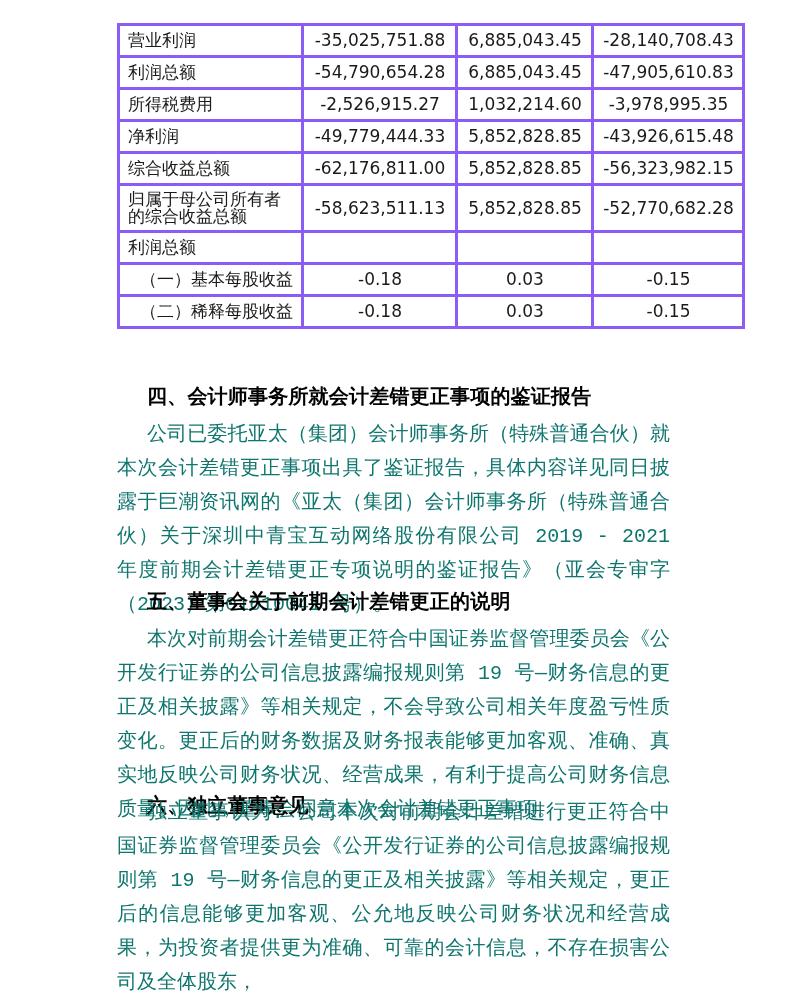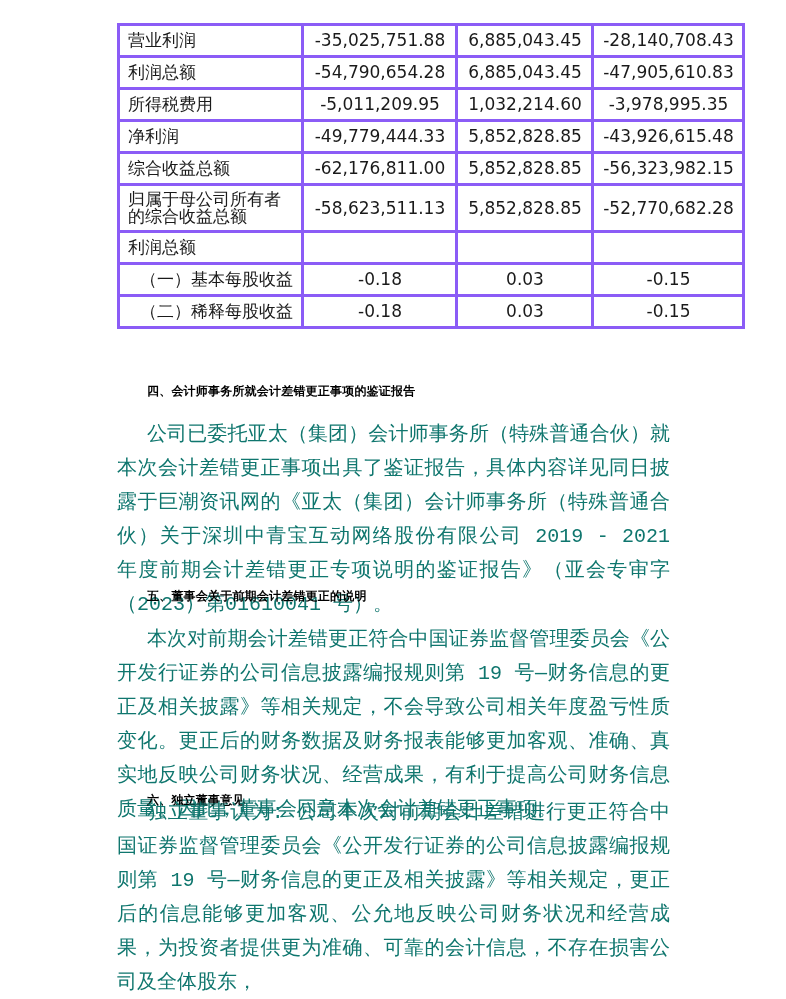--- a/index.html
+++ b/index.html
@@ -57,21 +57,21 @@
     padding-left: 20px;
   }
 
   
   .section-heading {
     position: absolute;
     left: 117px;
     width: 553px;
     font-family: "DejaVu Sans", "Liberation Sans", sans-serif;
     font-weight: bold;
-    font-size: 12px;
+    font-size: 20px;
     letter-spacing: 0.2px;
     text-indent: 30px;
     color: #000000;
   }
   .para {
     position: absolute;
     left: 117px;
     width: 553px;
     font-family: Liberation Mono, monospace;
     font-size: 20px;
@@ -104,21 +104,21 @@
         <td class="num c3">-28,140,708.43</td>
       </tr>
       <tr class="normal">
         <td class="label">利润总额</td>
         <td class="num c1">-54,790,654.28</td>
         <td class="num c2">6,885,043.45</td>
         <td class="num c3">-47,905,610.83</td>
       </tr>
       <tr class="normal">
         <td class="label">所得税费用</td>
-        <td class="num c1">-5,011,209.95</td>
+        <td class="num c1">-2,526,915.27</td>
         <td class="num c2">1,032,214.60</td>
         <td class="num c3">-3,978,995.35</td>
       </tr>
       <tr class="normal">
         <td class="label">净利润</td>
         <td class="num c1">-49,779,444.33</td>
         <td class="num c2">5,852,828.85</td>
         <td class="num c3">-43,926,615.48</td>
       </tr>
       <tr class="normal">

